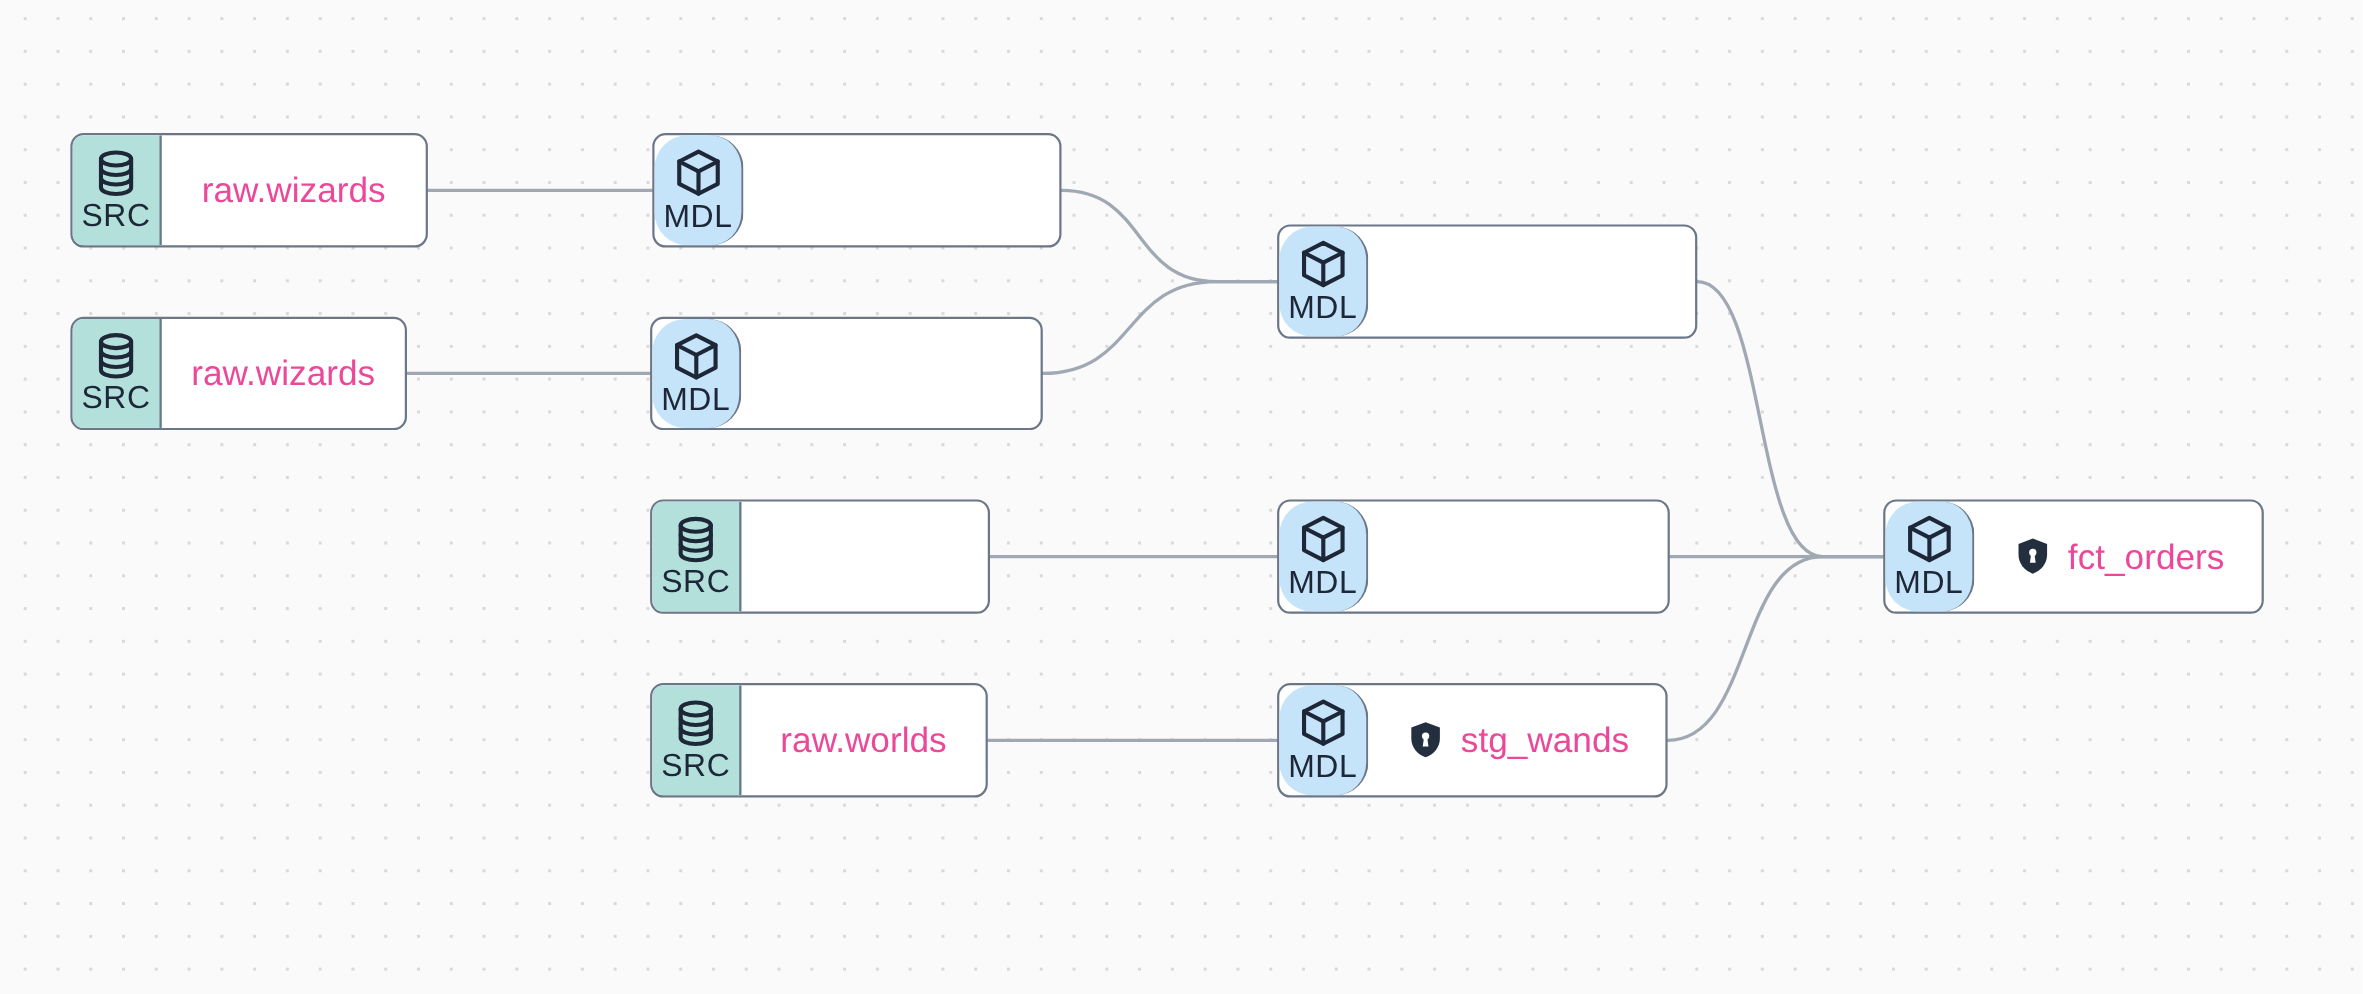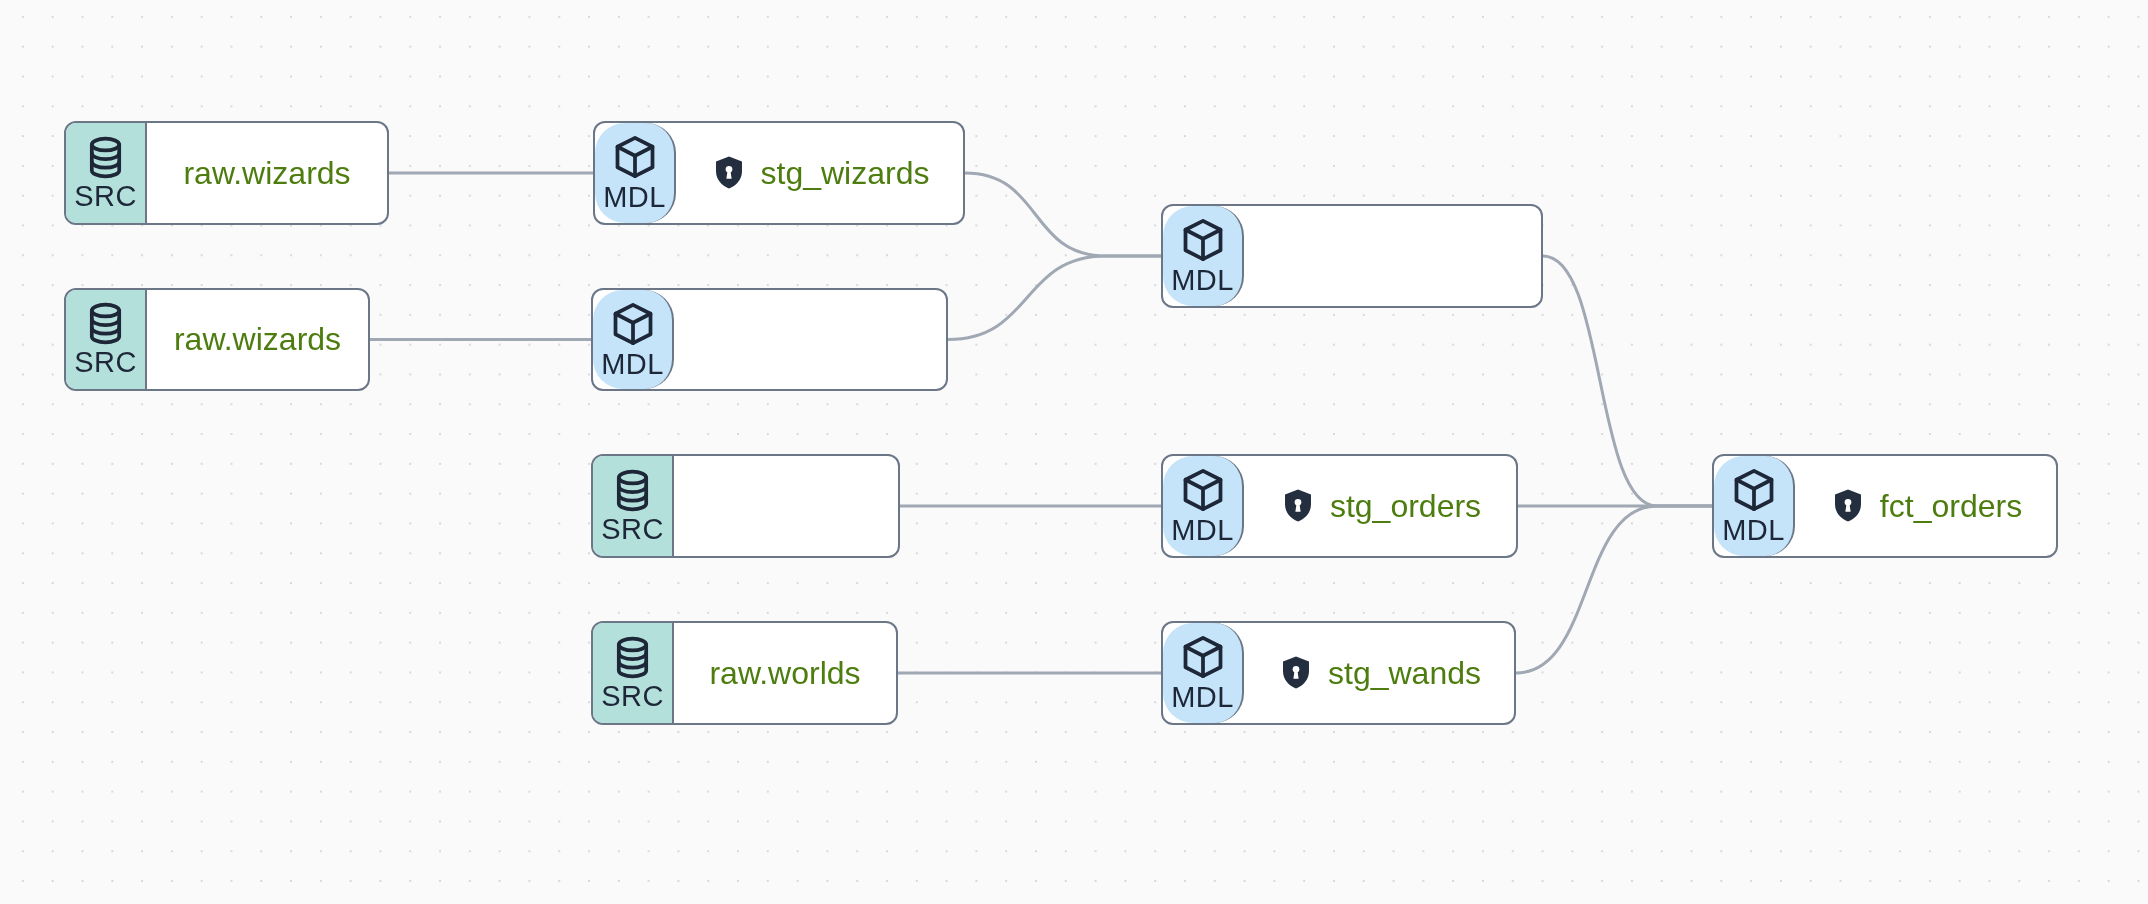--- a/index.html
+++ b/index.html
@@ -60,21 +60,21 @@
     display: flex;
     align-items: center;
     justify-content: center;
     gap: 13px;
     padding: 0 16px;
     min-width: 0;
   }
   .node-name {
     font-size: 32px;
     font-weight: 500;
-    color: #4d7c0f;
+    color: #ec4899;
     white-space: nowrap;
   }
   .icon { display: block; }
 </style>
 </head>
 <body>
 
 <div id="canvas">
   <svg id="edge-layer" xmlns="http://www.w3.org/2000/svg">
       <path d="M 389 173 L 593 173"></path>
@@ -118,122 +118,106 @@
       </div>
       <div class="node model" style="left: 593px; top: 121px; width: 372px; height: 104px;">
         <div class="badge">
           <svg class="icon" width="50" height="50" viewBox="0 0 24 24" fill="none" stroke="#1d2738" stroke-width="1.8" stroke-linecap="round" stroke-linejoin="round">
             <path d="M12 2.8 20.4 7.1v9.8L12 21.2 3.6 16.9V7.1Z"></path>
             <path d="M3.6 7.1 12 11.4l8.4-4.3"></path>
             <path d="M12 11.4v9.8"></path>
           </svg>
           <span class="badge-label">MDL</span>
         </div>
+      </div>
+      <div class="node model" style="left: 591px; top: 288px; width: 357px; height: 103px;">
+        <div class="badge">
+          <svg class="icon" width="50" height="50" viewBox="0 0 24 24" fill="none" stroke="#1d2738" stroke-width="1.8" stroke-linecap="round" stroke-linejoin="round">
+            <path d="M12 2.8 20.4 7.1v9.8L12 21.2 3.6 16.9V7.1Z"></path>
+            <path d="M3.6 7.1 12 11.4l8.4-4.3"></path>
+            <path d="M12 11.4v9.8"></path>
+          </svg>
+          <span class="badge-label">MDL</span>
+        </div>
+      </div>
+      <div class="node model" style="left: 1161px; top: 204px; width: 382px; height: 104px;">
+        <div class="badge">
+          <svg class="icon" width="50" height="50" viewBox="0 0 24 24" fill="none" stroke="#1d2738" stroke-width="1.8" stroke-linecap="round" stroke-linejoin="round">
+            <path d="M12 2.8 20.4 7.1v9.8L12 21.2 3.6 16.9V7.1Z"></path>
+            <path d="M3.6 7.1 12 11.4l8.4-4.3"></path>
+            <path d="M12 11.4v9.8"></path>
+          </svg>
+          <span class="badge-label">MDL</span>
+        </div>
+      </div>
+      <div class="node source" style="left: 591px; top: 454px; width: 309px; height: 104px;">
+        <div class="badge">
+          <svg class="icon" width="47" height="47" viewBox="0 0 24 24" fill="none" stroke="#1d2738" stroke-width="1.9" stroke-linecap="round" stroke-linejoin="round">
+            <ellipse cx="12" cy="5.4" rx="7" ry="3"></ellipse>
+            <path d="M5 5.4v4.4c0 1.66 3.13 3 7 3s7-1.34 7-3V5.4"></path>
+            <path d="M5 9.8v4.4c0 1.66 3.13 3 7 3s7-1.34 7-3V9.8"></path>
+            <path d="M5 14.2v4.4c0 1.66 3.13 3 7 3s7-1.34 7-3v-4.4"></path>
+          </svg>
+          <span class="badge-label">SRC</span>
+        </div>
+      </div>
+      <div class="node model" style="left: 1161px; top: 454px; width: 357px; height: 104px;">
+        <div class="badge">
+          <svg class="icon" width="50" height="50" viewBox="0 0 24 24" fill="none" stroke="#1d2738" stroke-width="1.8" stroke-linecap="round" stroke-linejoin="round">
+            <path d="M12 2.8 20.4 7.1v9.8L12 21.2 3.6 16.9V7.1Z"></path>
+            <path d="M3.6 7.1 12 11.4l8.4-4.3"></path>
+            <path d="M12 11.4v9.8"></path>
+          </svg>
+          <span class="badge-label">MDL</span>
+        </div>
+      </div>
+      <div class="node source" style="left: 591px; top: 621px; width: 307px; height: 104px;">
+        <div class="badge">
+          <svg class="icon" width="47" height="47" viewBox="0 0 24 24" fill="none" stroke="#1d2738" stroke-width="1.9" stroke-linecap="round" stroke-linejoin="round">
+            <ellipse cx="12" cy="5.4" rx="7" ry="3"></ellipse>
+            <path d="M5 5.4v4.4c0 1.66 3.13 3 7 3s7-1.34 7-3V5.4"></path>
+            <path d="M5 9.8v4.4c0 1.66 3.13 3 7 3s7-1.34 7-3V9.8"></path>
+            <path d="M5 14.2v4.4c0 1.66 3.13 3 7 3s7-1.34 7-3v-4.4"></path>
+          </svg>
+          <span class="badge-label">SRC</span>
+        </div>
+        <div class="node-body">
+          <span class="node-name">raw.worlds</span>
+        </div>
+      </div>
+      <div class="node model" style="left: 1161px; top: 621px; width: 355px; height: 104px;">
+        <div class="badge">
+          <svg class="icon" width="50" height="50" viewBox="0 0 24 24" fill="none" stroke="#1d2738" stroke-width="1.8" stroke-linecap="round" stroke-linejoin="round">
+            <path d="M12 2.8 20.4 7.1v9.8L12 21.2 3.6 16.9V7.1Z"></path>
+            <path d="M3.6 7.1 12 11.4l8.4-4.3"></path>
+            <path d="M12 11.4v9.8"></path>
+          </svg>
+          <span class="badge-label">MDL</span>
+        </div>
         <div class="node-body">
           <svg class="icon" width="38" height="38" viewBox="0 0 24 24">
             <path fill="#232f3f" d="M12 1.6 20.2 4.7v6.2c0 5.2-3.5 9-8.2 10.9C7.3 19.9 3.8 16.1 3.8 10.9V4.7Z"></path>
             <circle cx="12" cy="9.6" r="2.1" fill="#ffffff"></circle>
             <path d="M11 11h2l.65 4.6h-3.3Z" fill="#ffffff"></path>
           </svg>
-          <span class="node-name">stg_wizards</span>
-        </div>
-      </div>
-      <div class="node model" style="left: 591px; top: 288px; width: 357px; height: 103px;">
-        <div class="badge">
-          <svg class="icon" width="50" height="50" viewBox="0 0 24 24" fill="none" stroke="#1d2738" stroke-width="1.8" stroke-linecap="round" stroke-linejoin="round">
-            <path d="M12 2.8 20.4 7.1v9.8L12 21.2 3.6 16.9V7.1Z"></path>
-            <path d="M3.6 7.1 12 11.4l8.4-4.3"></path>
-            <path d="M12 11.4v9.8"></path>
-          </svg>
-          <span class="badge-label">MDL</span>
-        </div>
-      </div>
-      <div class="node model" style="left: 1161px; top: 204px; width: 382px; height: 104px;">
-        <div class="badge">
-          <svg class="icon" width="50" height="50" viewBox="0 0 24 24" fill="none" stroke="#1d2738" stroke-width="1.8" stroke-linecap="round" stroke-linejoin="round">
-            <path d="M12 2.8 20.4 7.1v9.8L12 21.2 3.6 16.9V7.1Z"></path>
-            <path d="M3.6 7.1 12 11.4l8.4-4.3"></path>
-            <path d="M12 11.4v9.8"></path>
-          </svg>
-          <span class="badge-label">MDL</span>
-        </div>
-      </div>
-      <div class="node source" style="left: 591px; top: 454px; width: 309px; height: 104px;">
-        <div class="badge">
-          <svg class="icon" width="47" height="47" viewBox="0 0 24 24" fill="none" stroke="#1d2738" stroke-width="1.9" stroke-linecap="round" stroke-linejoin="round">
-            <ellipse cx="12" cy="5.4" rx="7" ry="3"></ellipse>
-            <path d="M5 5.4v4.4c0 1.66 3.13 3 7 3s7-1.34 7-3V5.4"></path>
-            <path d="M5 9.8v4.4c0 1.66 3.13 3 7 3s7-1.34 7-3V9.8"></path>
-            <path d="M5 14.2v4.4c0 1.66 3.13 3 7 3s7-1.34 7-3v-4.4"></path>
-          </svg>
-          <span class="badge-label">SRC</span>
-        </div>
-      </div>
-      <div class="node model" style="left: 1161px; top: 454px; width: 357px; height: 104px;">
+          <span class="node-name">stg_wands</span>
+        </div>
+      </div>
+      <div class="node model" style="left: 1712px; top: 454px; width: 346px; height: 104px;">
         <div class="badge">
           <svg class="icon" width="50" height="50" viewBox="0 0 24 24" fill="none" stroke="#1d2738" stroke-width="1.8" stroke-linecap="round" stroke-linejoin="round">
             <path d="M12 2.8 20.4 7.1v9.8L12 21.2 3.6 16.9V7.1Z"></path>
             <path d="M3.6 7.1 12 11.4l8.4-4.3"></path>
             <path d="M12 11.4v9.8"></path>
           </svg>
           <span class="badge-label">MDL</span>
         </div>
         <div class="node-body">
           <svg class="icon" width="38" height="38" viewBox="0 0 24 24">
             <path fill="#232f3f" d="M12 1.6 20.2 4.7v6.2c0 5.2-3.5 9-8.2 10.9C7.3 19.9 3.8 16.1 3.8 10.9V4.7Z"></path>
             <circle cx="12" cy="9.6" r="2.1" fill="#ffffff"></circle>
             <path d="M11 11h2l.65 4.6h-3.3Z" fill="#ffffff"></path>
           </svg>
-          <span class="node-name">stg_orders</span>
-        </div>
-      </div>
-      <div class="node source" style="left: 591px; top: 621px; width: 307px; height: 104px;">
-        <div class="badge">
-          <svg class="icon" width="47" height="47" viewBox="0 0 24 24" fill="none" stroke="#1d2738" stroke-width="1.9" stroke-linecap="round" stroke-linejoin="round">
-            <ellipse cx="12" cy="5.4" rx="7" ry="3"></ellipse>
-            <path d="M5 5.4v4.4c0 1.66 3.13 3 7 3s7-1.34 7-3V5.4"></path>
-            <path d="M5 9.8v4.4c0 1.66 3.13 3 7 3s7-1.34 7-3V9.8"></path>
-            <path d="M5 14.2v4.4c0 1.66 3.13 3 7 3s7-1.34 7-3v-4.4"></path>
-          </svg>
-          <span class="badge-label">SRC</span>
-        </div>
-        <div class="node-body">
-          <span class="node-name">raw.worlds</span>
-        </div>
-      </div>
-      <div class="node model" style="left: 1161px; top: 621px; width: 355px; height: 104px;">
-        <div class="badge">
-          <svg class="icon" width="50" height="50" viewBox="0 0 24 24" fill="none" stroke="#1d2738" stroke-width="1.8" stroke-linecap="round" stroke-linejoin="round">
-            <path d="M12 2.8 20.4 7.1v9.8L12 21.2 3.6 16.9V7.1Z"></path>
-            <path d="M3.6 7.1 12 11.4l8.4-4.3"></path>
-            <path d="M12 11.4v9.8"></path>
-          </svg>
-          <span class="badge-label">MDL</span>
-        </div>
-        <div class="node-body">
-          <svg class="icon" width="38" height="38" viewBox="0 0 24 24">
-            <path fill="#232f3f" d="M12 1.6 20.2 4.7v6.2c0 5.2-3.5 9-8.2 10.9C7.3 19.9 3.8 16.1 3.8 10.9V4.7Z"></path>
-            <circle cx="12" cy="9.6" r="2.1" fill="#ffffff"></circle>
-            <path d="M11 11h2l.65 4.6h-3.3Z" fill="#ffffff"></path>
-          </svg>
-          <span class="node-name">stg_wands</span>
-        </div>
-      </div>
-      <div class="node model" style="left: 1712px; top: 454px; width: 346px; height: 104px;">
-        <div class="badge">
-          <svg class="icon" width="50" height="50" viewBox="0 0 24 24" fill="none" stroke="#1d2738" stroke-width="1.8" stroke-linecap="round" stroke-linejoin="round">
-            <path d="M12 2.8 20.4 7.1v9.8L12 21.2 3.6 16.9V7.1Z"></path>
-            <path d="M3.6 7.1 12 11.4l8.4-4.3"></path>
-            <path d="M12 11.4v9.8"></path>
-          </svg>
-          <span class="badge-label">MDL</span>
-        </div>
-        <div class="node-body">
-          <svg class="icon" width="38" height="38" viewBox="0 0 24 24">
-            <path fill="#232f3f" d="M12 1.6 20.2 4.7v6.2c0 5.2-3.5 9-8.2 10.9C7.3 19.9 3.8 16.1 3.8 10.9V4.7Z"></path>
-            <circle cx="12" cy="9.6" r="2.1" fill="#ffffff"></circle>
-            <path d="M11 11h2l.65 4.6h-3.3Z" fill="#ffffff"></path>
-          </svg>
           <span class="node-name">fct_orders</span>
         </div>
       </div>
     </div>
 </div>
 
 </body></html>

